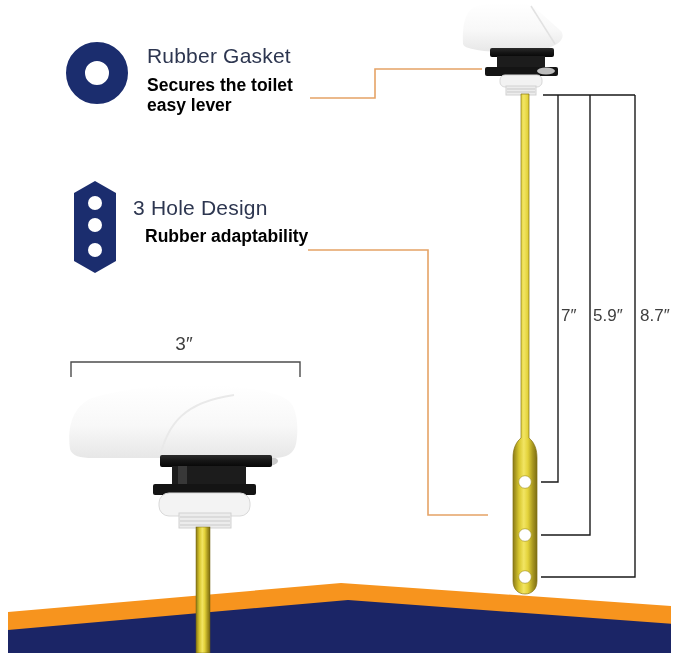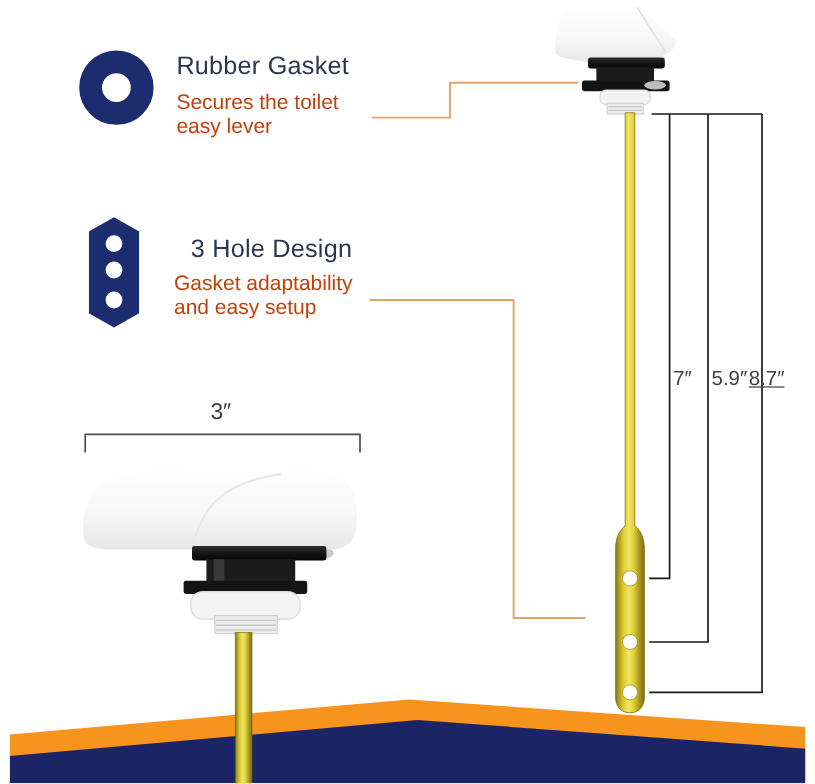--- a/index.html
+++ b/index.html
@@ -11,22 +11,22 @@
     overflow:hidden;
     font-family:"Liberation Sans", sans-serif;
   }
   .art{position:absolute;left:0;top:0;width:679px;height:653px;display:block;}
   .abs{position:absolute;}
   .callout-title{
     font-size:21px;line-height:24px;color:#2d3650;
     letter-spacing:.2px;font-weight:400;white-space:nowrap;
   }
   .callout-sub{
-    font-size:17.5px;line-height:20.5px;color:#c2410c;
-    font-weight:400;white-space:nowrap;
+    font-size:17.5px;line-height:20.5px;color:#000000;
+    font-weight:700;white-space:nowrap;
   }
   .ring-icon{
     width:24px;height:24px;
     border:19px solid #1b2d6e;
     border-radius:50%;
     background:#fff;
     box-sizing:content-box;
   }
   .dim-label{
     font-size:17px;color:#3f3f3f;white-space:nowrap;font-weight:400;
@@ -115,22 +115,21 @@
   <div class="abs callout-sub" style="left:139px;top:95px;">easy lever</div>
 
   <div class="abs" style="left:66px;top:180px;width:42px;height:94px;">
     <svg width="42" height="94" viewBox="0 0 42 94" aria-hidden="true">
       <path d="M21 1 L42 13 L42 81 L21 93 L0 81 L0 13 Z" fill="#1B2D6E"></path>
       <circle cx="21" cy="23" r="7" fill="#ffffff"></circle>
       <circle cx="21" cy="45" r="7" fill="#ffffff"></circle>
       <circle cx="21" cy="70" r="7" fill="#ffffff"></circle>
     </svg>
   </div>
-  <div class="abs callout-title" style="left:151px;top:196px;text-align:right;">3 Hole Design</div>
-  <div class="abs callout-sub" style="left:137px;top:226px;">Gasket adaptability</div>
-  <div class="abs callout-sub" style="left:137px;top:246px;">and easy setup</div>
+  <div class="abs callout-title" style="left:125px;top:196px;text-align:right;">3 Hole Design</div>
+  <div class="abs callout-sub" style="left:137px;top:226px;">Rubber adaptability</div>
 
   <div class="abs dim-label big" style="left:158px;top:333px;">3″</div>
   <div class="abs dim-label" style="left:553px;top:306px;">7″</div>
   <div class="abs dim-label" style="left:585px;top:306px;">5.9″</div>
-  <div class="abs dim-label" style="left:616px;top:306px;text-decoration:underline;">8.7″</div>
+  <div class="abs dim-label" style="left:632px;top:306px;">8.7″</div>
 
 </div>
 
 </body></html>

